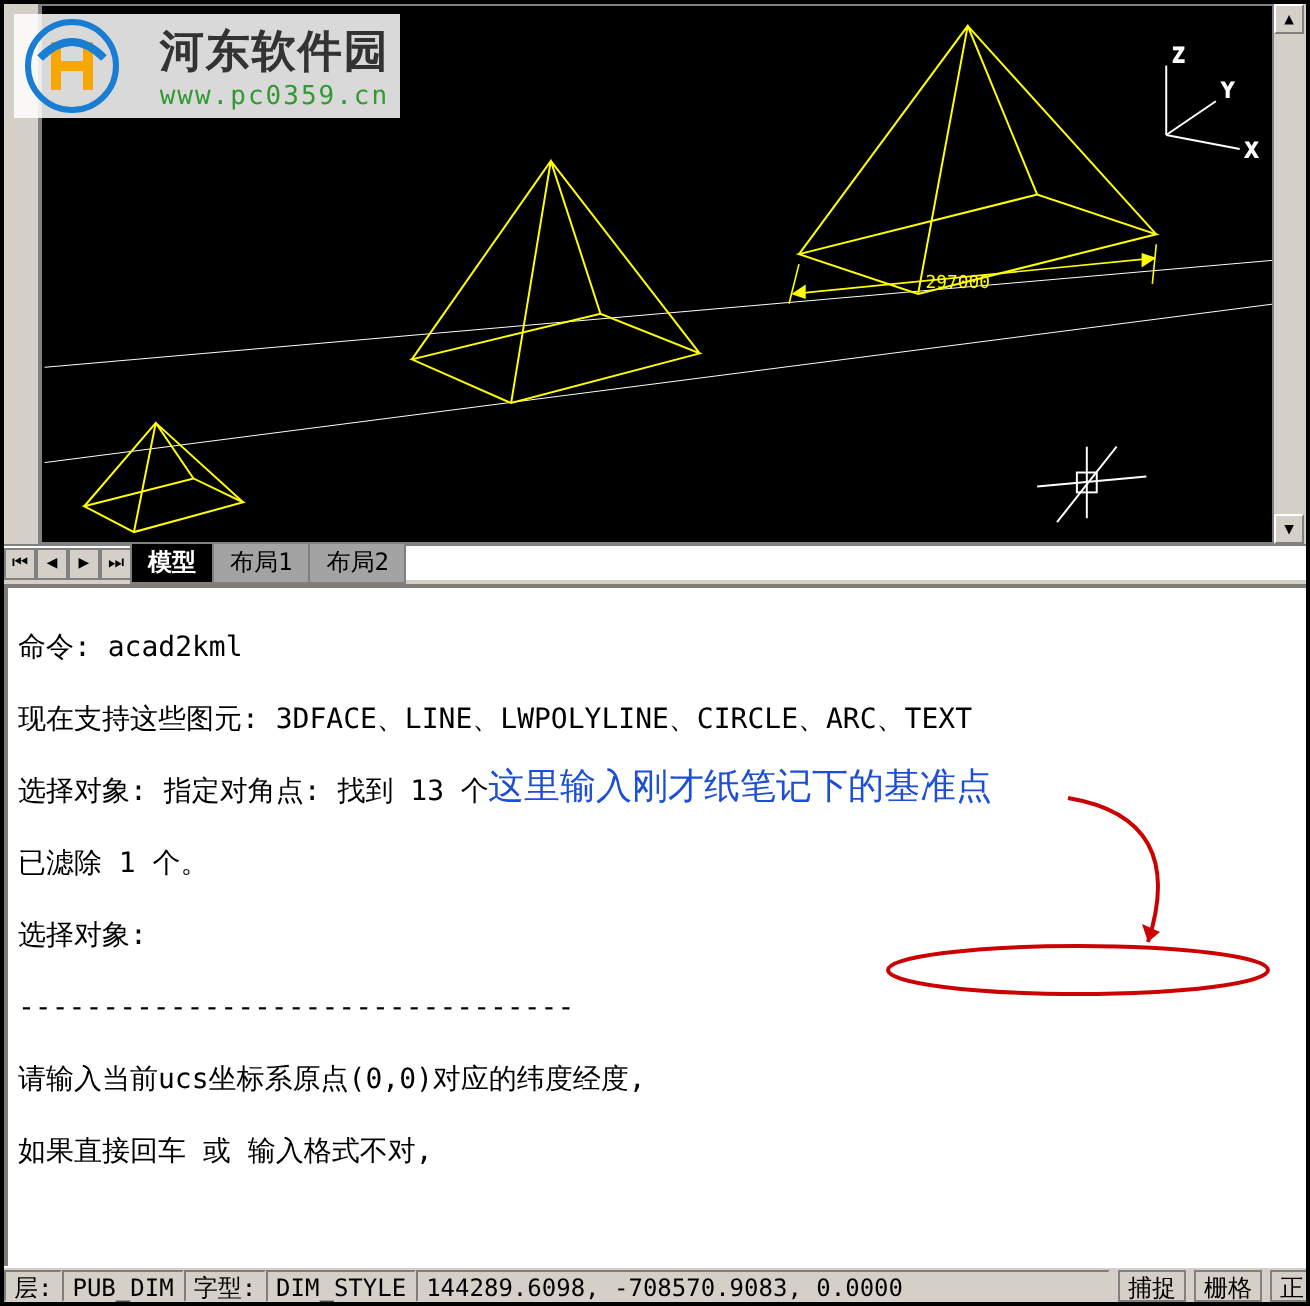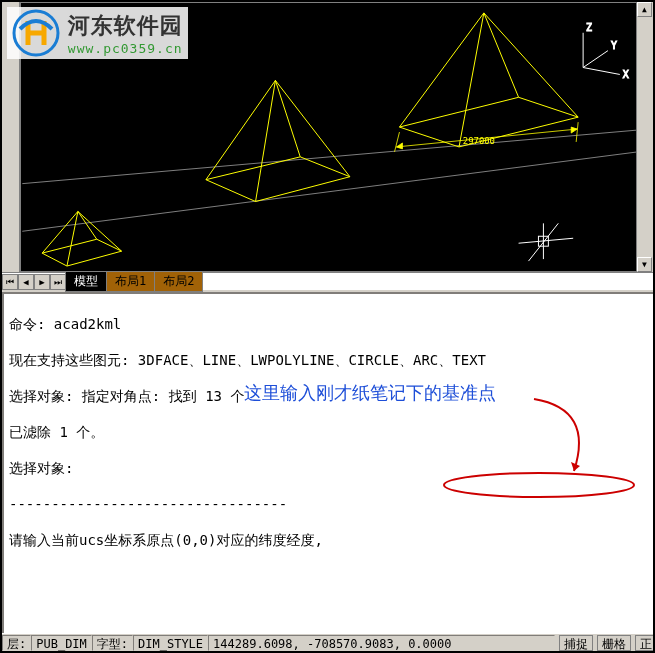--- a/index.html
+++ b/index.html
@@ -23,21 +23,21 @@
 }
 .logo-icon {
   display: inline-block;
   width: 48px;
   height: 48px;
   vertical-align: middle;
 }
 .logo-text {
   display: inline-block;
   vertical-align: middle;
-  margin-left: 0;
+  margin-left: 12px;
 }
 .logo-title {
   font-size: 22px;
   font-weight: bold;
   color: #333;
   letter-spacing: 1px;
 }
 .logo-url {
   font-size: 13px;
   color: #339933;
@@ -98,30 +98,30 @@
   background: #d4d0c8;
   border: 1px solid #808080;
   text-align: center;
   font-size: 9px;
   line-height: 14px;
   cursor: pointer;
 }
 .tab {
   padding: 1px 8px;
   font-size: 12px;
-  background: #a16207;
+  background: #a3a3a3;
   border: 1px solid #808080;
   border-top: none;
   margin-left: -1px;
   cursor: pointer;
 }
 .tab.active {
   background: #000;
   color: #fff;
-  font-weight: normal;
+  font-weight: bold;
 }
 .command-area {
   position: absolute;
   left: 0;
   top: 290px;
   width: 655px;
   height: 344px;
   background: #fff;
   border: 2px inset #d4d0c8;
   padding: 3px 5px;
@@ -251,20 +251,21 @@
 </div>
 
 <div class="command-area">
 <div class="cmd-line">命令: acad2kml</div>
 <div class="cmd-line">现在支持这些图元: 3DFACE、LINE、LWPOLYLINE、CIRCLE、ARC、TEXT</div>
 <div class="cmd-line">选择对象: 指定对角点: 找到 13 个</div>
 <div class="cmd-line">已滤除 1 个。</div>
 <div class="cmd-line">选择对象:</div>
 <div class="cmd-line">---------------------------------</div>
 <div class="cmd-line">请输入当前ucs坐标系原点(0,0)对应的纬度经度,</div>
+<div class="cmd-line">如果直接回车 或 输入格式不对,</div>
 
 
 
 
 
 
 
 
 
 

